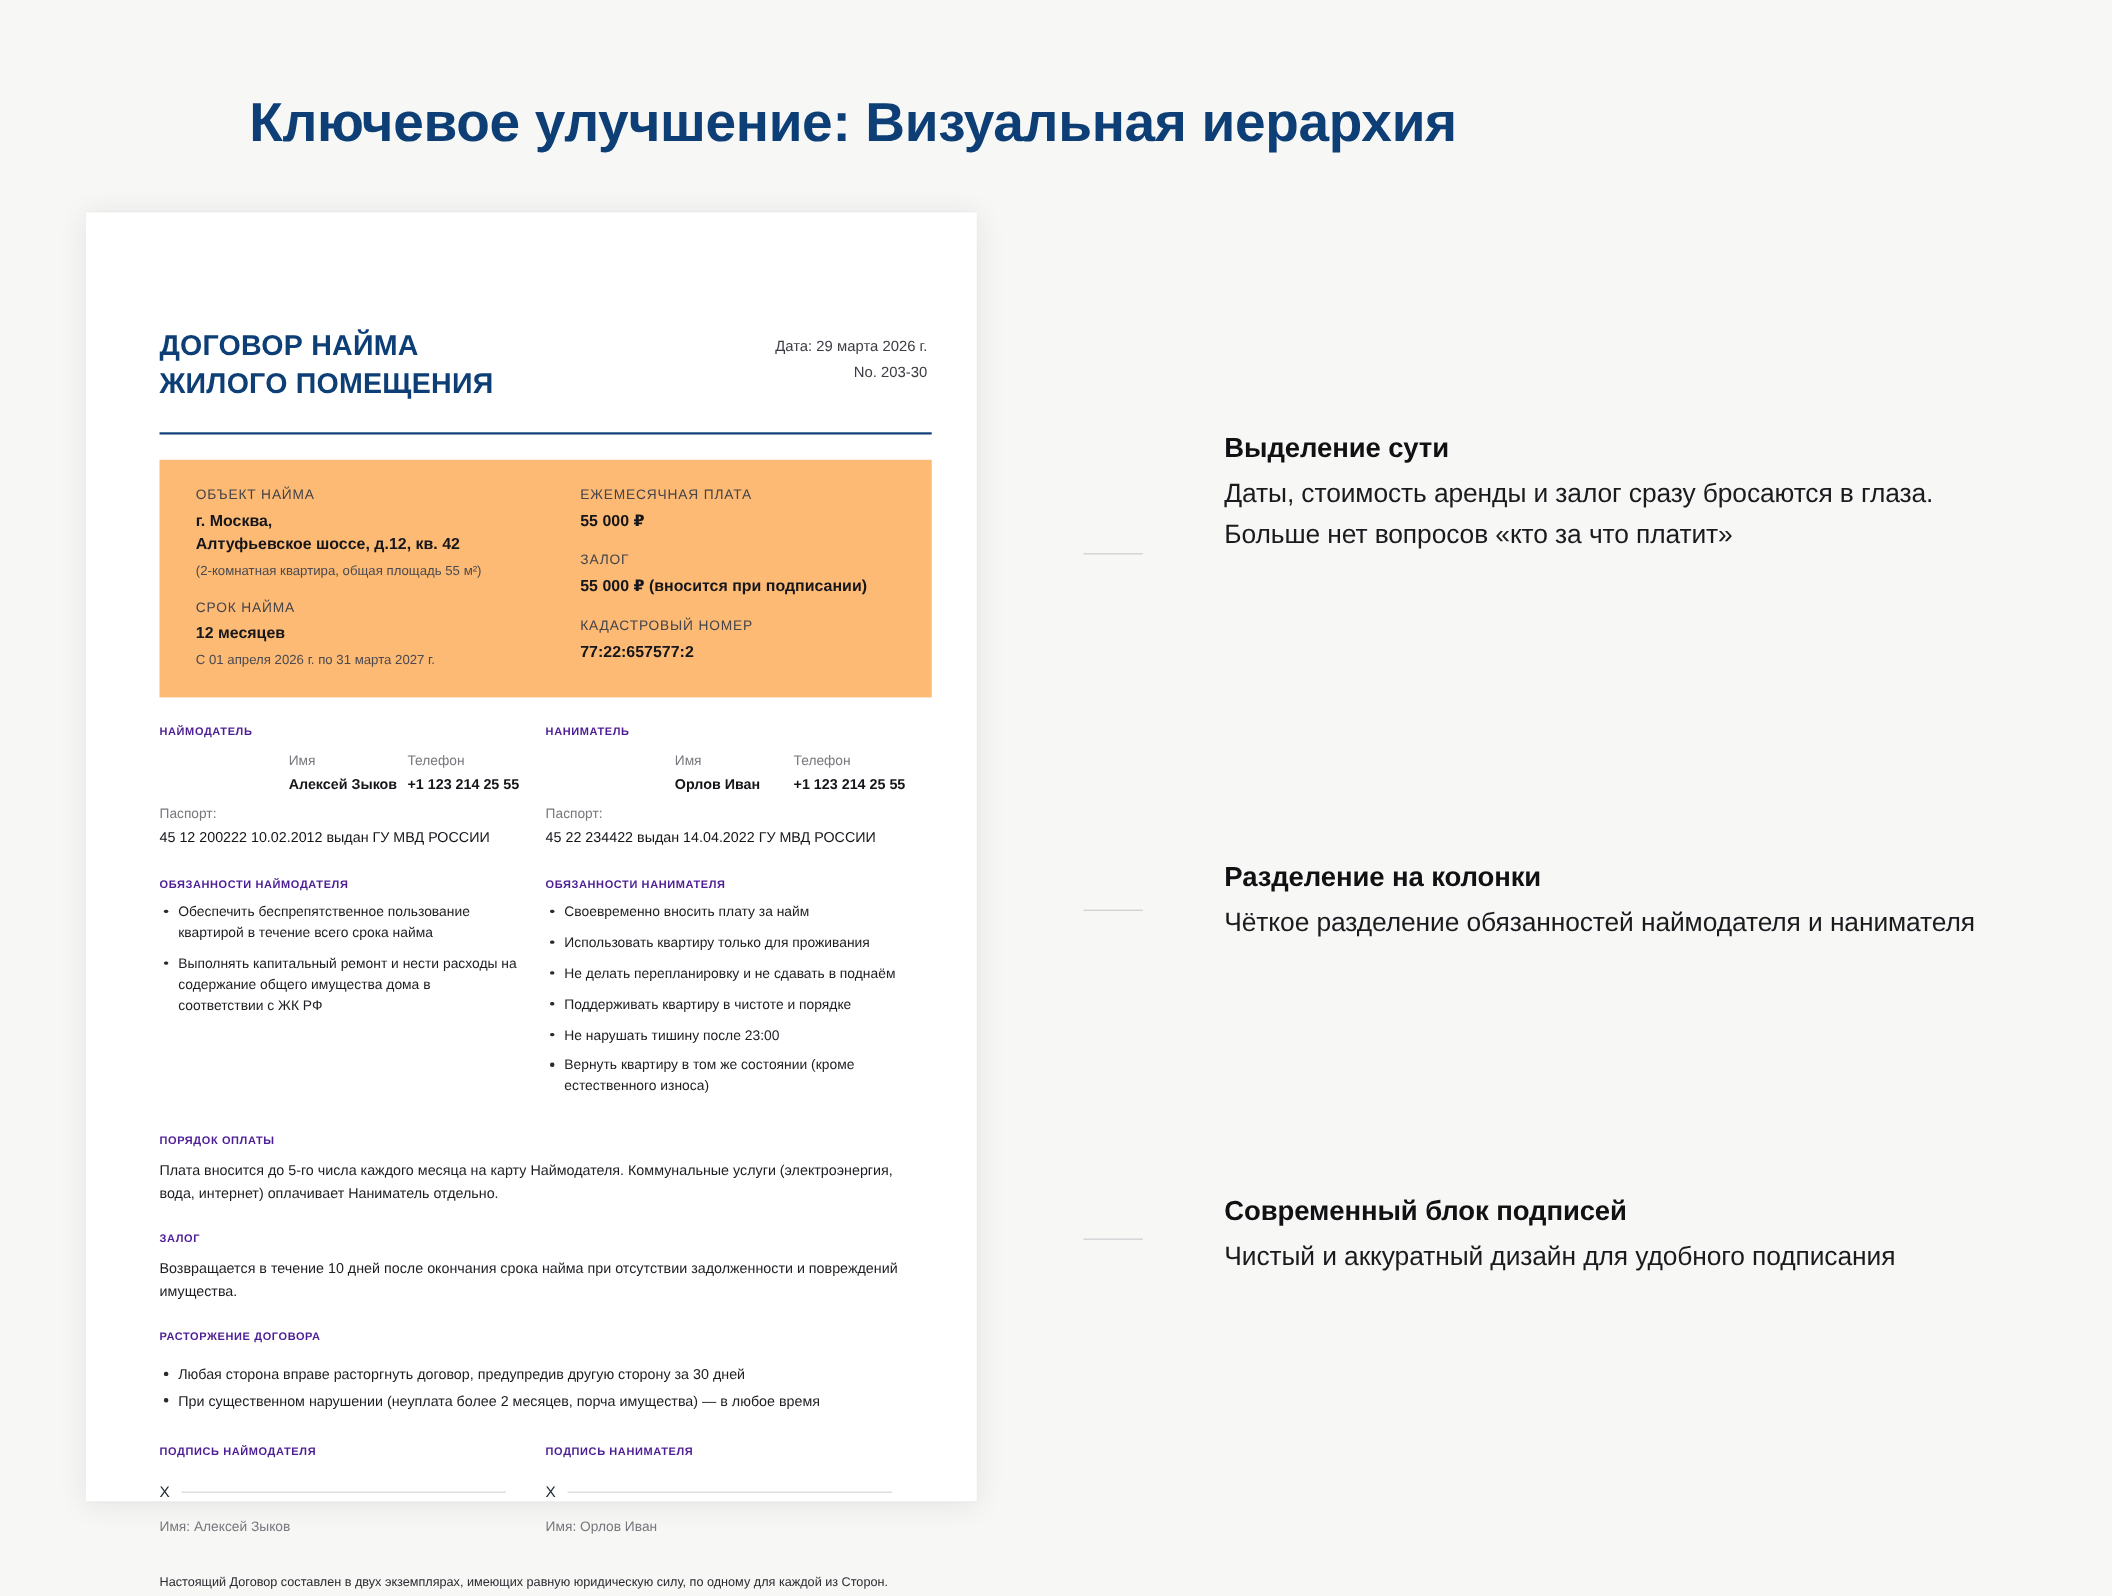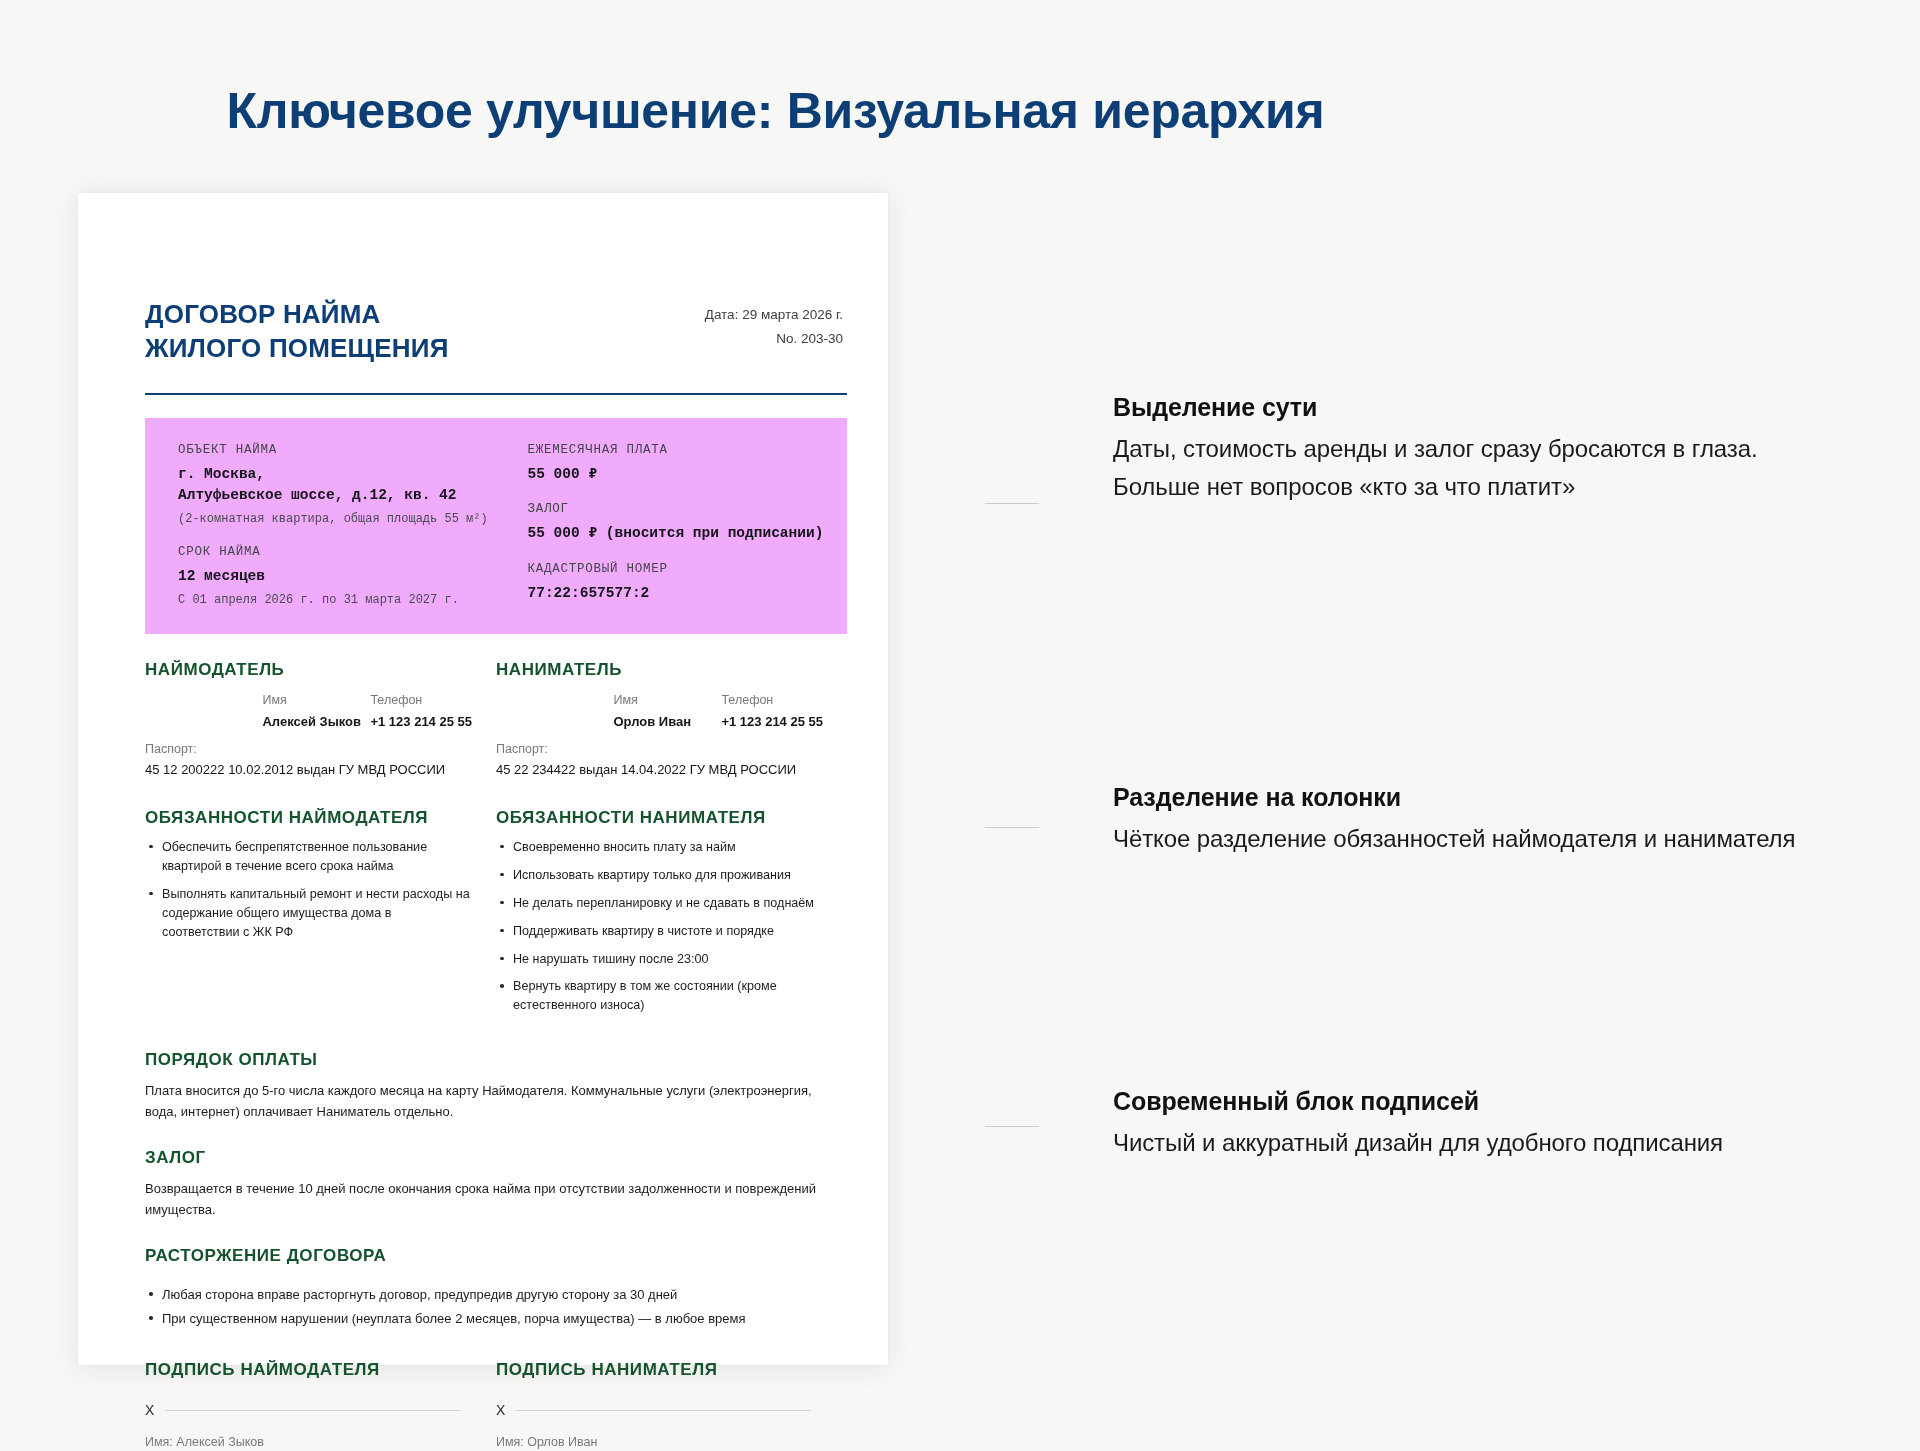--- a/index.html
+++ b/index.html
@@ -82,24 +82,23 @@
     margin-top: 27px;
     height: 2px;
     background: #0d3f76;
     margin-right: 11px;
   }
 
   
   .facts {
     margin-top: 23px;
     margin-right: 11px;
-    background: #f0abfc;
+    background: #fdba74;
     display: flex;
     padding: 25px 0 26px 0;
-    font-family: Liberation Mono, monospace;
   }
 
   .facts-col { flex: 1; padding-left: 33px; }
   .facts-col.right { padding-left: 30px; }
 
   .fact-label {
     font-size: 12.5px;
     color: #44444a;
     letter-spacing: 0.75px;
     text-transform: uppercase;
@@ -125,22 +124,22 @@
 
   
   .two-cols {
     display: flex;
     margin-top: 26px;
     margin-right: 11px;
   }
   .col { width: 50%; padding-right: 24px; }
 
   .sec-title {
-    color: #14532d;
-    font-size: 17px;
+    color: #4c1d95;
+    font-size: 10px;
     font-weight: bold;
     letter-spacing: 0.55px;
     text-transform: uppercase;
     margin-bottom: 10px;
   }
 
   .field-row { display: flex; margin-bottom: 2px; justify-content: flex-end; }
   .field { }
   .field.name  { width: 108px; }
   .field-label {

